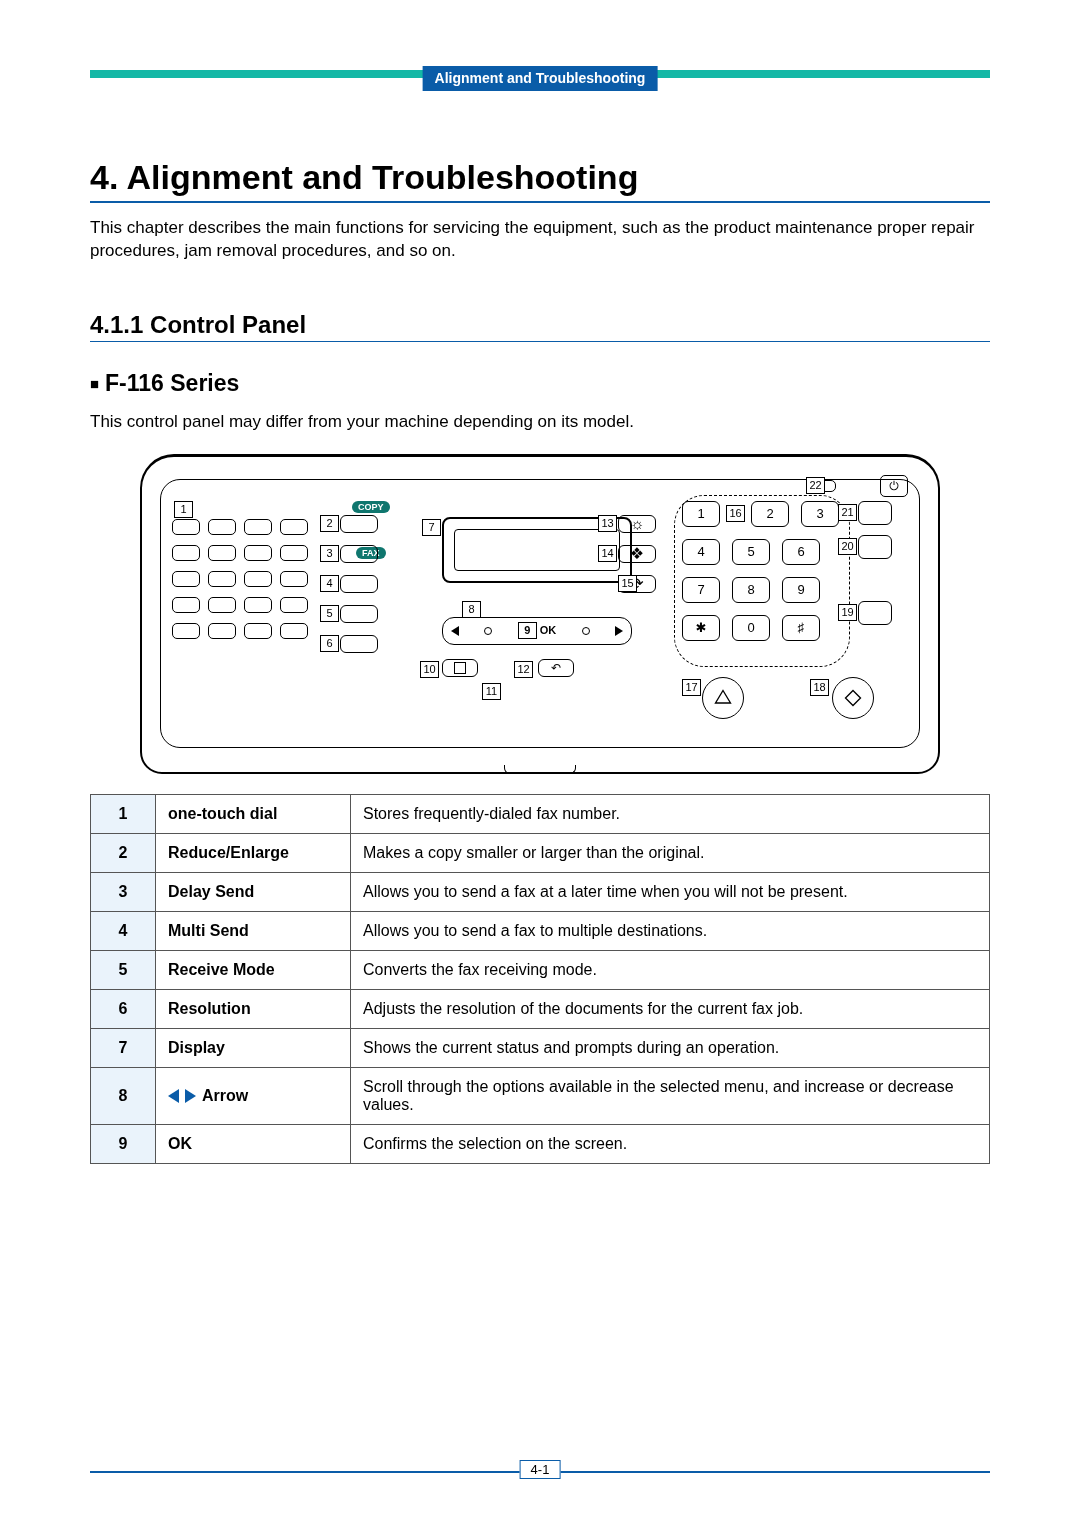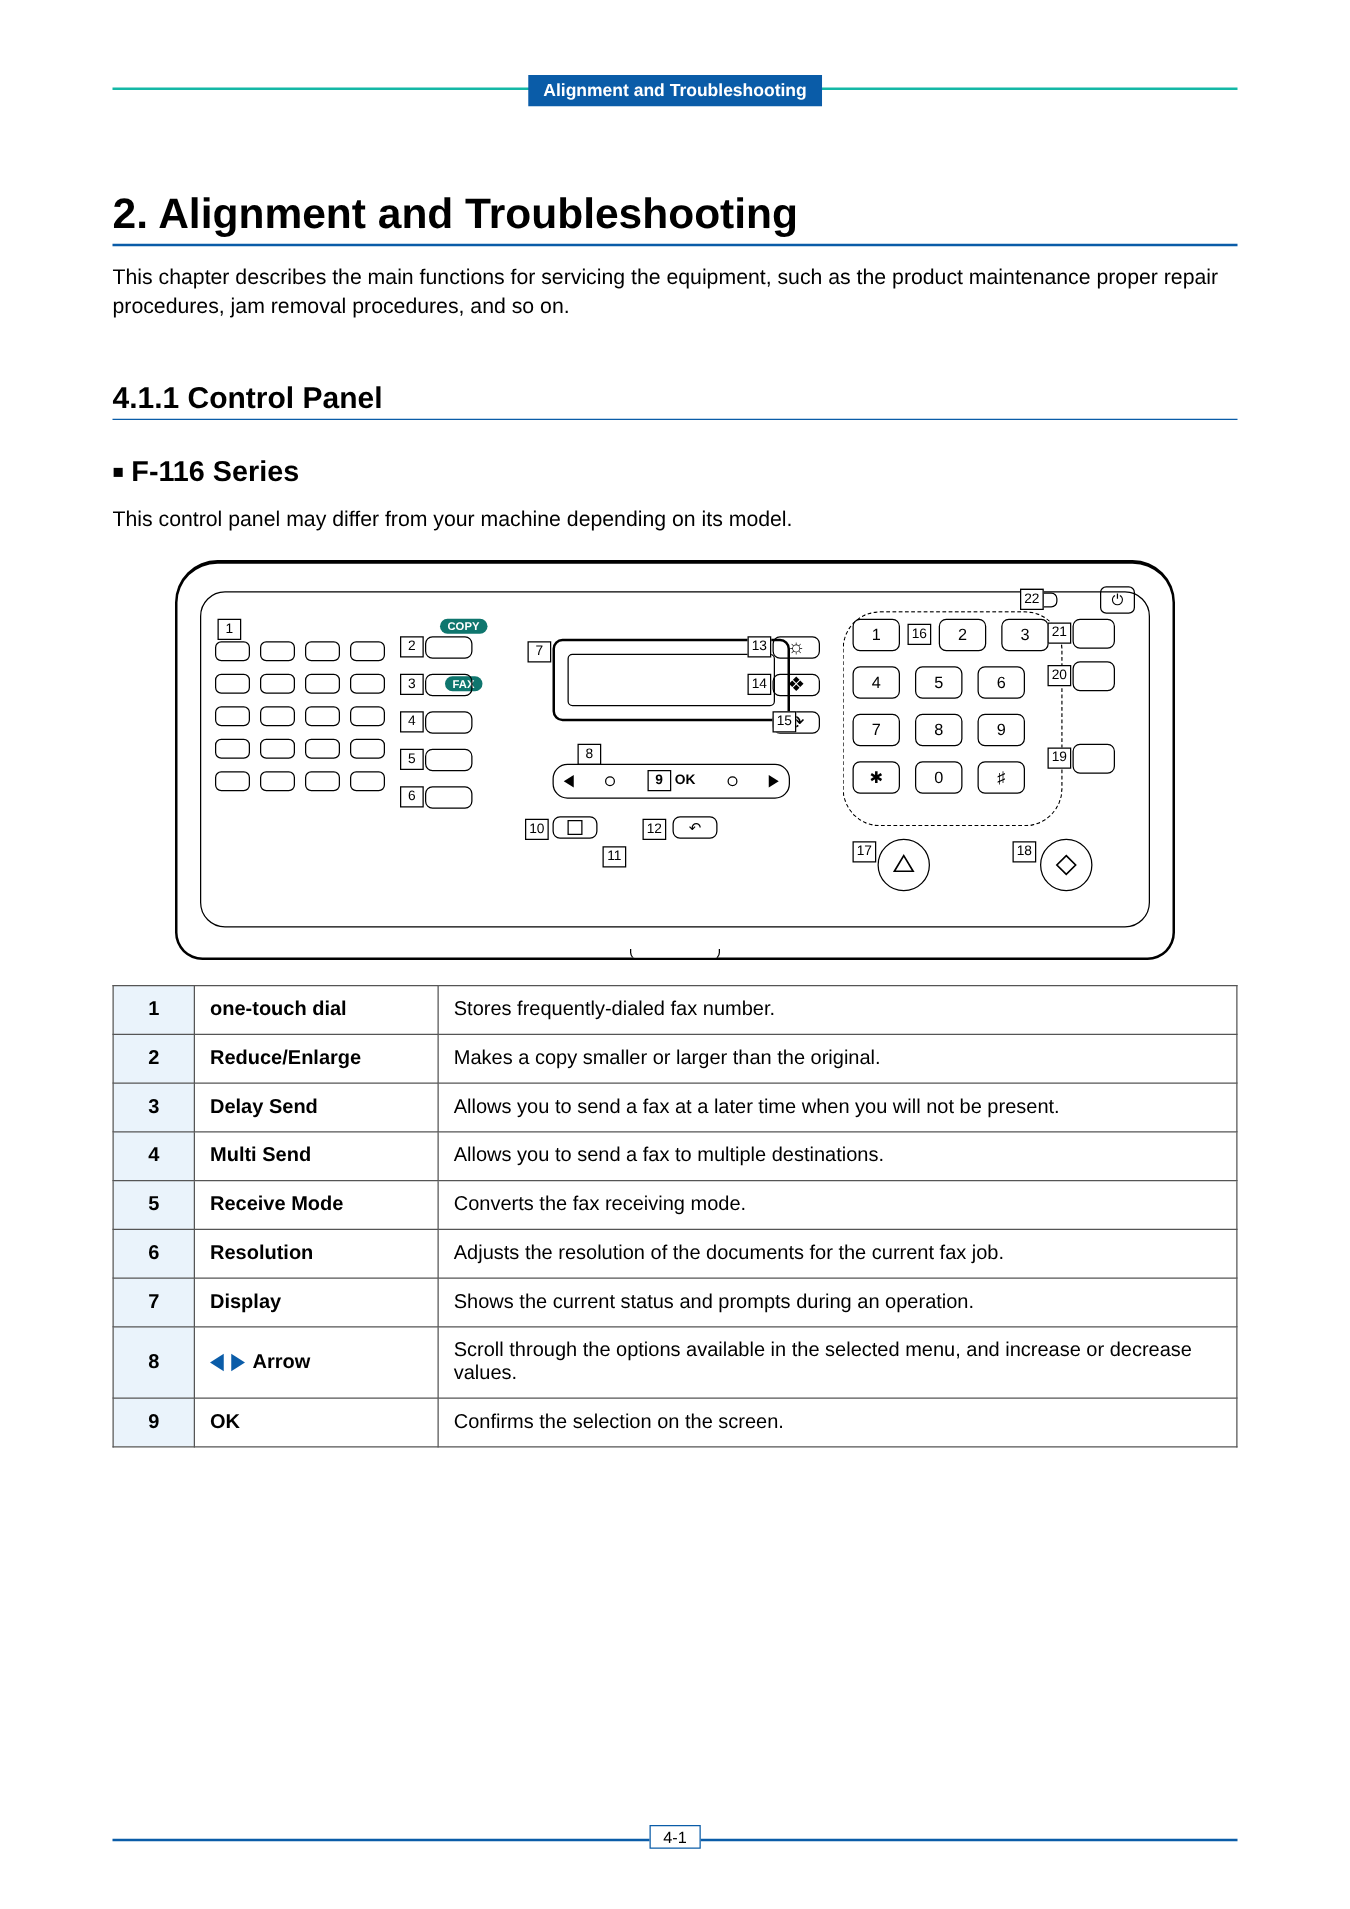--- a/index.html
+++ b/index.html
@@ -11,21 +11,21 @@
   }
   .page {
     width: 1080px;
     min-height: 1527px;
     margin: 0 auto;
     position: relative;
     box-sizing: border-box;
     padding: 70px 90px 50px 90px;
   }
   .top-rule {
-    border-top: 2px solid #14b8a6;
+    border-top: 8px solid #14b8a6;
     display: flex;
     align-items: center;
     position: relative;
     height: 0;
   }
   .top-rule .chip {
     position: absolute;
     left: 50%;
     transform: translateX(-50%);
     top: -12px;
@@ -135,21 +135,21 @@
   .kp-row { display:flex; gap:12px; margin-bottom:12px; position:relative; }
   .kp { width: 36px; height: 24px; border:1.5px solid #000; border-radius:6px; display:flex; align-items:center; justify-content:center; font-size:13px; font-family: Arial; }
   
   .rcol { left: 716px; top: 44px; width: 44px; }
   .rbtn { width: 32px; height:22px; border:1.5px solid #000; border-radius:6px; margin-bottom:10px;}
   
   .circles { left: 560px; top: 220px; display:flex; gap: 88px; }
   .circ { width:40px; height:40px; border:1.5px solid #000; border-radius:50%; display:flex; align-items:center; justify-content:center;}
   .circ svg { width:20px; height:20px; }
   
-  .toprt { right: 30px; top: 18px; display:flex; gap: 34px; align-items:center; }
+  .toprt { right: 30px; top: 18px; display:flex; gap: 44px; align-items:center; }
   .led { width: 28px; height: 10px; border:1.5px solid #000; border-radius: 5px; }
   .pwr { width: 26px; height: 20px; border:1.5px solid #000; border-radius: 5px; display:flex; align-items:center; justify-content:center; font-size:12px;}
   
   .cn {
     position: absolute;
     min-width: 15px;
     height: 15px;
     border: 1.2px solid #000;
     font-size: 11px;
     font-family: Arial;
@@ -209,21 +209,21 @@
 </style>
 </head>
 <body>
 
 <div class="page">
 
   <div class="top-rule">
     <div class="chip">Alignment and Troubleshooting</div>
   </div>
 
-  <h1 class="chapter">2. Alignment and Troubleshooting</h1>
+  <h1 class="chapter">4. Alignment and Troubleshooting</h1>
 
   <p class="body">This chapter describes the main functions for servicing the equipment, such as the product maintenance proper repair procedures, jam removal procedures, and so on.</p>
 
   <h3 class="subsection">4.1.1 Control Panel</h3>
 
   <div class="series-row">
     <span class="sq">■</span>
     <span class="name">F-116 Series</span>
   </div>
 

